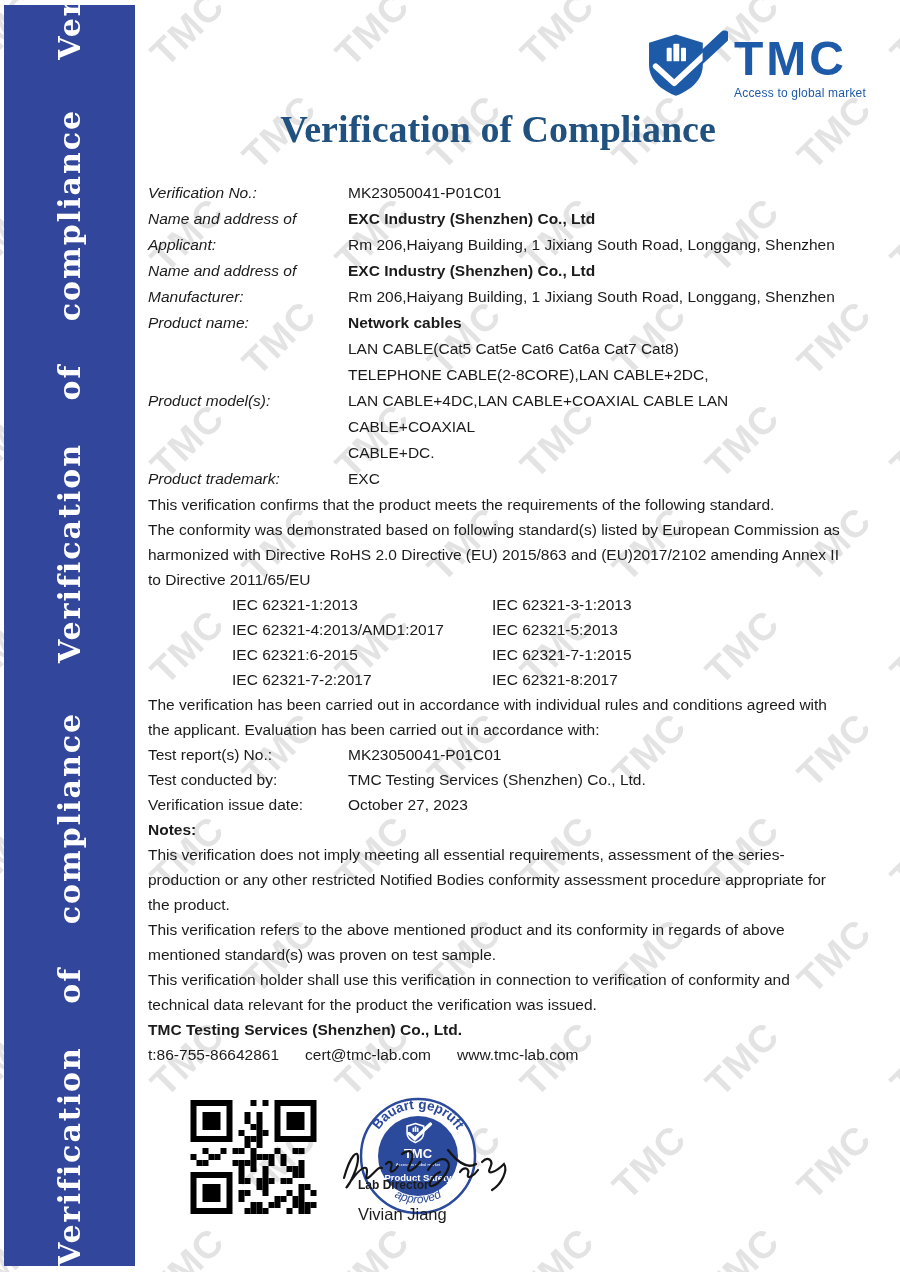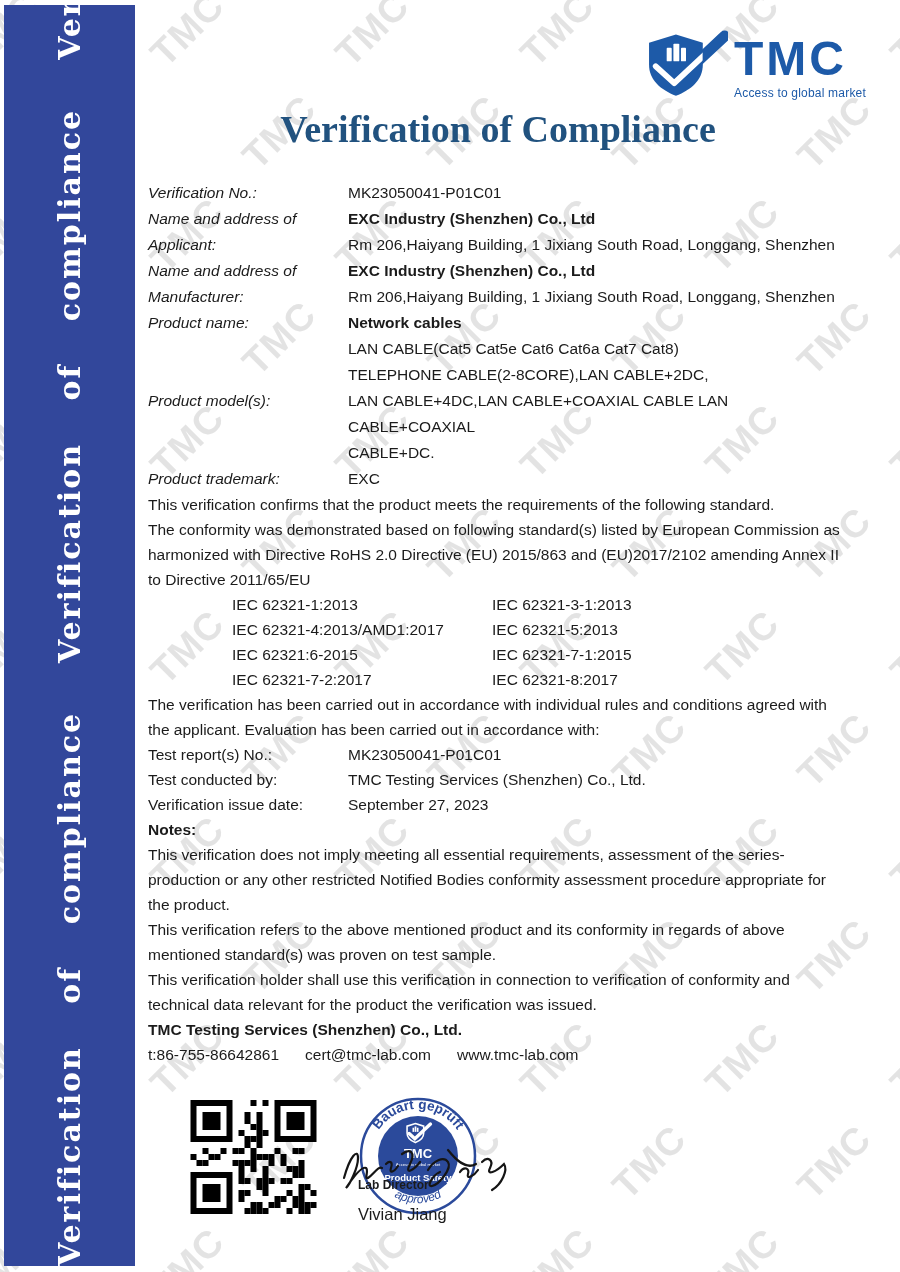--- a/index.html
+++ b/index.html
@@ -231,21 +231,21 @@
       <div class="rfrow">
         <div class="italic">Test report(s) No.:</div>
         <div>MK23050041-P01C01</div>
       </div>
       <div class="rfrow">
         <div class="italic">Test conducted by:</div>
         <div>TMC Testing Services (Shenzhen) Co., Ltd.</div>
       </div>
       <div class="rfrow">
         <div class="italic">Verification issue date:</div>
-        <div>September 27, 2023</div>
+        <div>October 27, 2023</div>
       </div>
     </div>
 
     <div class="sec italic bold">Notes:</div>
     <div class="sec italic">This verification does not imply meeting all essential requirements, assessment of the series-production or any other restricted Notified Bodies conformity assessment procedure appropriate for the product.</div>
     <div class="sec italic">This verification refers to the above mentioned product and its conformity in regards of above mentioned standard(s) was proven on test sample.</div>
     <div class="sec italic">This verification holder shall use this verification in connection to verification of conformity and technical data relevant for the product the verification was issued.</div>
 
     <div class="sec bold">TMC Testing Services (Shenzhen) Co., Ltd.</div>
     <div class="sec contact">

